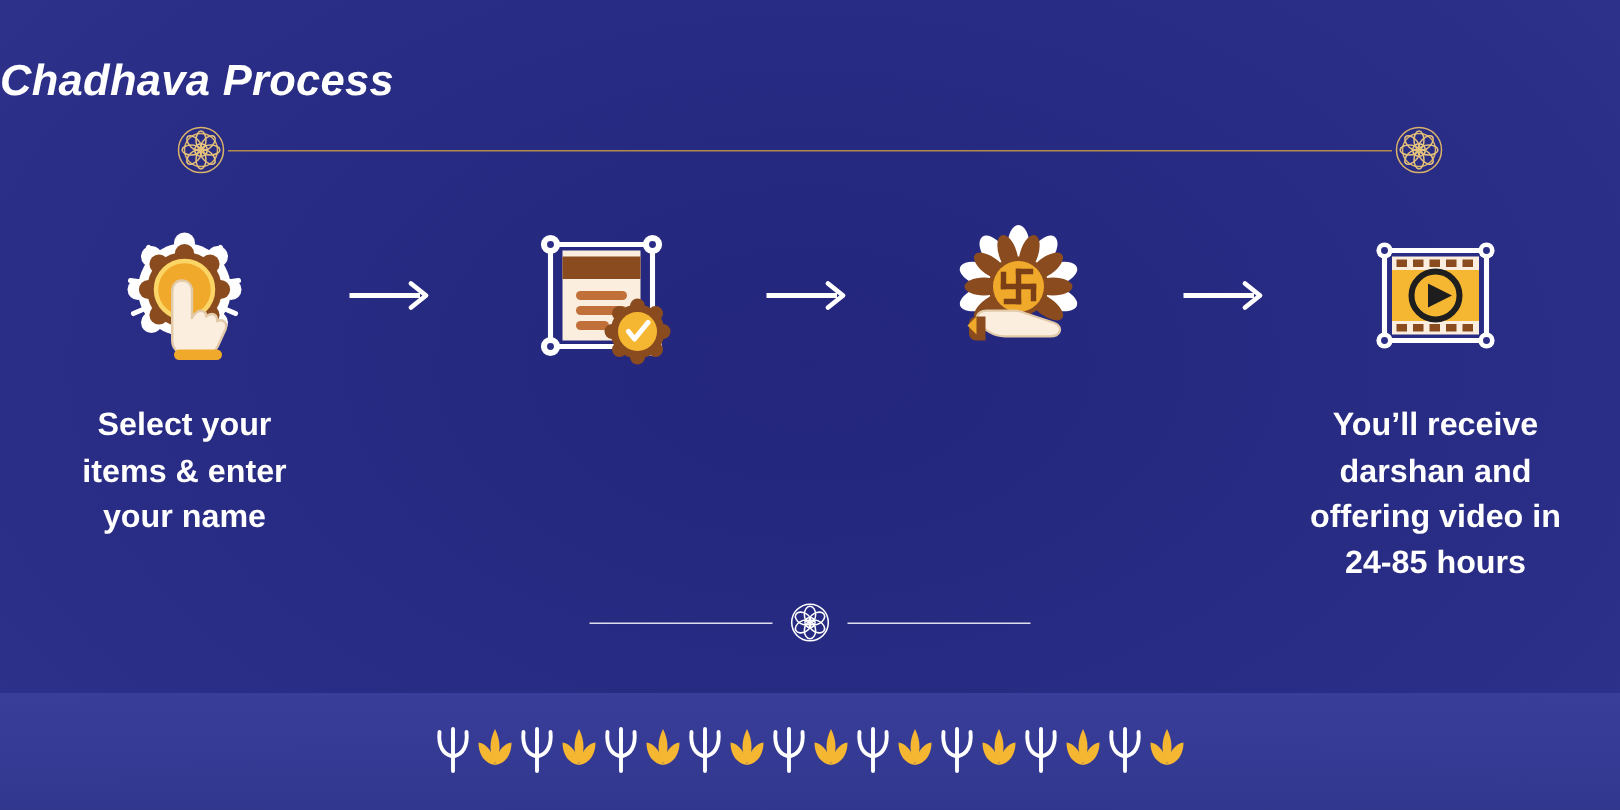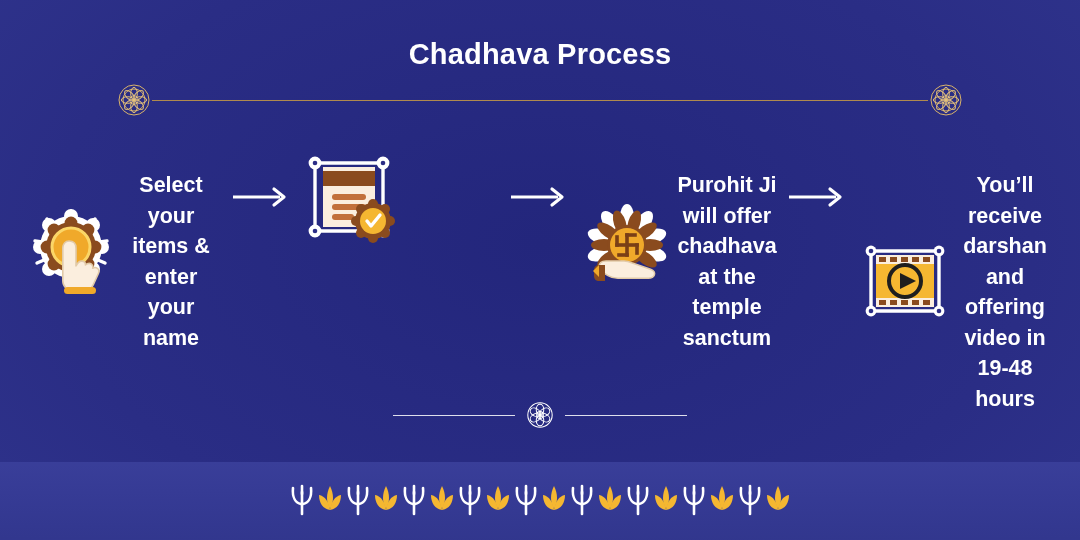--- a/index.html
+++ b/index.html
@@ -28,25 +28,25 @@
     height: 78px;
     background: linear-gradient(180deg, #3a3f9a 0%, #363b95 45%, #32378e 100%);
     opacity: 0.95;
   }
 
   .title {
     position: absolute;
     top: 38px;
     left: 0;
     right: 0;
-    text-align: center;
     color: #ffffff;
     font-size: 29px;
     font-weight: bold;
     letter-spacing: 0.2px;
+    font-style: italic;
   }
 
   
   .top-rule {
     position: absolute;
     top: 84px;
     left: 118px;
     right: 118px;
     height: 32px;
     display: flex;
@@ -68,21 +68,21 @@
     top: 148px;
     left: 0;
     right: 0;
     display: flex;
     align-items: flex-start;
     justify-content: center;
   }
   .step {
     width: 200px;
     display: flex;
-    flex-direction: row;
+    flex-direction: column;
     align-items: center;
     justify-content: space-between;
   }
   .step-icon {
     height: 98px;
     display: flex;
     align-items: center;
     justify-content: center;
   }
   .step-label {
@@ -349,23 +349,20 @@
             <line x1="58" y1="42" x2="58" y2="50"></line>
           </g>
 
           <path d="M20 64 c0-4 3-6 7-6 h18 c3 0 5 .6 7.6 1.8 l19 6.4
                    c3.4 1.2 4.6 3.6 3.8 5.8 c-.8 2.2-3.2 3.2-6.2 3.2 H39
                    c-4 0-7-.7-10-2.6 l-6-3.8 c-2-1.3-3-2.6-3-4.8 z" fill="#fbeede" stroke="#e2caa8" stroke-width="1.5" stroke-linejoin="round"></path>
           <path d="M20 62 c-3 0-5 2-5 5 v6 c0 3 2 5 5 5 h6 V62 z" fill="#8a4b1e"></path>
           <path d="M20 62 l-6 6 l6 6 z" fill="#f0a92a"></path>
         </svg>
       </div>
-      <div class="step-label">Purohit Ji will offer
-chadhava at the
-temple sanctum</div>
     </div>
 
     <div class="arrow">
       <svg width="60" height="22" viewBox="0 0 60 22">
         <line x1="1" y1="11" x2="48" y2="11" stroke="#ffffff" stroke-width="3.2"></line>
         <polyline points="42,3 52,11 42,19" fill="none" stroke="#ffffff" stroke-width="3.2" stroke-linecap="round" stroke-linejoin="round"></polyline>
       </svg>
     </div>
 
     <div class="step">
@@ -406,21 +403,21 @@
             <circle cx="14" cy="18" r="2.3"></circle>
             <circle cx="82" cy="18" r="2.3"></circle>
             <circle cx="14" cy="78" r="2.3"></circle>
             <circle cx="82" cy="78" r="2.3"></circle>
           </g>
         </svg>
       </div>
       <div class="step-label">You’ll receive
 darshan and
 offering video in
-19-48 hours</div>
+24-85 hours</div>
     </div>
 
   </div>
 
   <div class="bottom-rule">
     <span class="line"></span>
     <span class="gap"></span>
     <span>
       <svg class="mandala-white" width="30" height="30" viewBox="0 0 32 32">
         <g fill="none" stroke="#ffffff" stroke-width="1.1">

